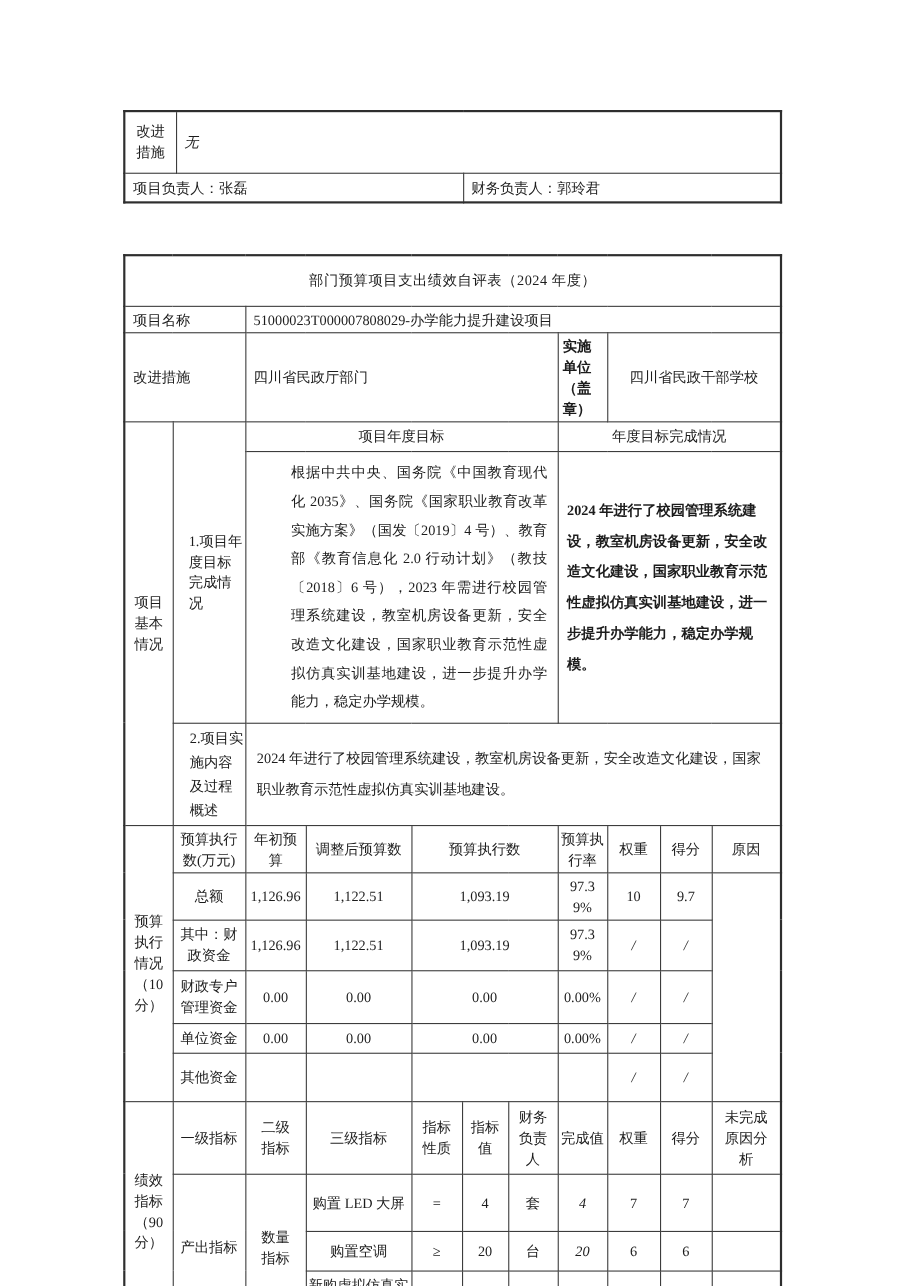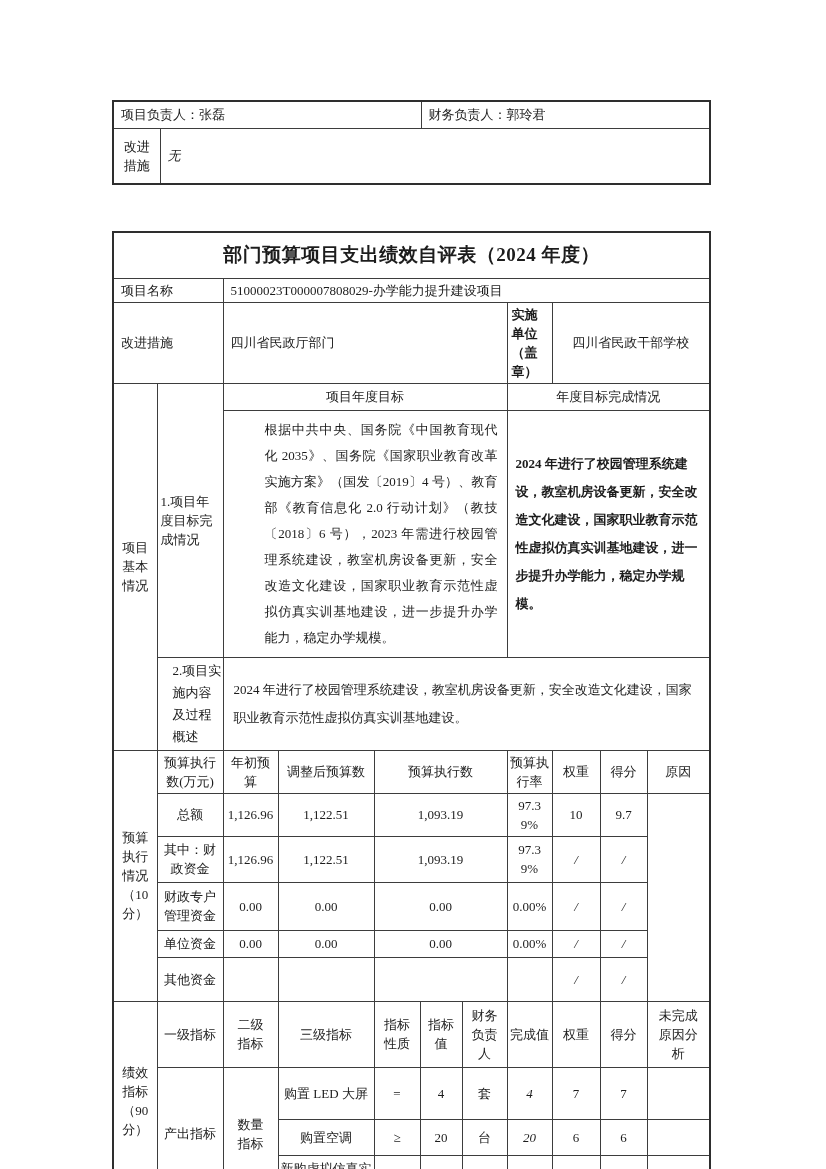--- a/index.html
+++ b/index.html
@@ -12,21 +12,21 @@
   table{border-collapse:collapse;table-layout:fixed;width:599px;background:#fff;}
   table.frame{border:2px solid #2e2e2e;}
   td{
     border:1px solid #3d3d3d;
     font-size:13px;line-height:19px;
     text-align:center;vertical-align:middle;
     padding:2px 2px;overflow:hidden;
     word-break:break-all;
   }
   .main{margin-top:46px;}
-  .title-cell{font-size:19px;font-weight:bold;letter-spacing:.5px;line-height:24px;}
+  .title-cell{font-size:13px;font-weight:normal;letter-spacing:.5px;line-height:24px;}
   .left{text-align:left;padding-left:7px;padding-right:6px;}
   .justify{text-align:justify;padding:6px 9px;}
   .bold{font-weight:bold;}
   .ital{font-style:italic;}
   .lh26{line-height:26px;padding-left:41px;}
   .lh28{line-height:28px;}
   .vtop{vertical-align:middle;}
   .w24{display:inline-block;width:2.4em;text-align:center;}
   .w22{display:inline-block;width:2.2em;text-align:center;}
   .w20{display:inline-block;width:2.05em;text-align:center;}
@@ -38,27 +38,27 @@
 
 <div class="doc">
 
   <table class="frame">
     <colgroup>
         <col style="width:47px">
         <col style="width:261px">
         <col style="width:289px">
       </colgroup>
     <tbody>
-        <tr style="height:27px">
+        <tr style="height:56px">
+      <td><span class="w22">改进措施</span></td>
+      <td colspan="2" class="left ital">无</td>
+    </tr>
+    <tr style="height:27px">
       <td colspan="2" class="left">项目负责人：张磊</td>
       <td class="left">财务负责人：郭玲君</td>
-    </tr>
-    <tr style="height:56px">
-      <td><span class="w22">改进措施</span></td>
-      <td colspan="2" class="left ital">无</td>
     </tr>
   </tbody>
     </table>
 
   <table class="frame main">
     <colgroup>
       <col style="width:44px">
         <col style="width:66px">
         <col style="width:55px">
         <col style="width:96px">
@@ -83,21 +83,21 @@
 
     <tr style="height:62px">
       <td colspan="2" class="left">改进措施</td>
       <td colspan="5" class="left">四川省民政厅部门</td>
       <td class="bold left" style="padding-left:4px;padding-right:2px;margin-top:31px;">实施单位（盖章）</td>
       <td colspan="3">四川省民政干部学校</td>
     </tr>
 
     <tr style="height:27px">
       <td rowspan="3"><span class="w24">项目基本情况</span></td>
-      <td rowspan="2" class="left" style="padding-left:3px;padding-right:1px;margin-top:20px;">1.项目年度目标完成情况</td>
+      <td rowspan="2" class="left" style="padding-left:14px;padding-right:1px;margin-top:20px;">1.项目年度目标完成情况</td>
       <td colspan="5">项目年度目标</td>
       <td colspan="4">年度目标完成情况</td>
     </tr>
     <tr style="height:155px">
       <td colspan="5" class="justify lh26 vtop">根据中共中央、国务院《中国教育现代化 2035》、国务院《国家职业教育改革实施方案》（国发〔2019〕4 号）、教育部《教育信息化 2.0 行动计划》（教技〔2018〕6 号），2023 年需进行校园管理系统建设，教室机房设备更新，安全改造文化建设，国家职业教育示范性虚拟仿真实训基地建设，进一步提升办学能力，稳定办学规模。</td>
       <td colspan="4" class="left bold lh28" style="padding:6px 8px;margin-left:44px;">2024 年进行了校园管理系统建设，教室机房设备更新，安全改造文化建设，国家职业教育示范性虚拟仿真实训基地建设，进一步提升办学能力，稳定办学规模。</td>
     </tr>
     <tr style="height:78px">
       <td class="left" style="padding-left:15px;padding-right:1px;line-height:22px;">2.项目实施内容及过程概述</td>
       <td colspan="9" class="left lh28" style="padding:4px 10px;">2024 年进行了校园管理系统建设，教室机房设备更新，安全改造文化建设，国家职业教育示范性虚拟仿真实训基地建设。</td>

